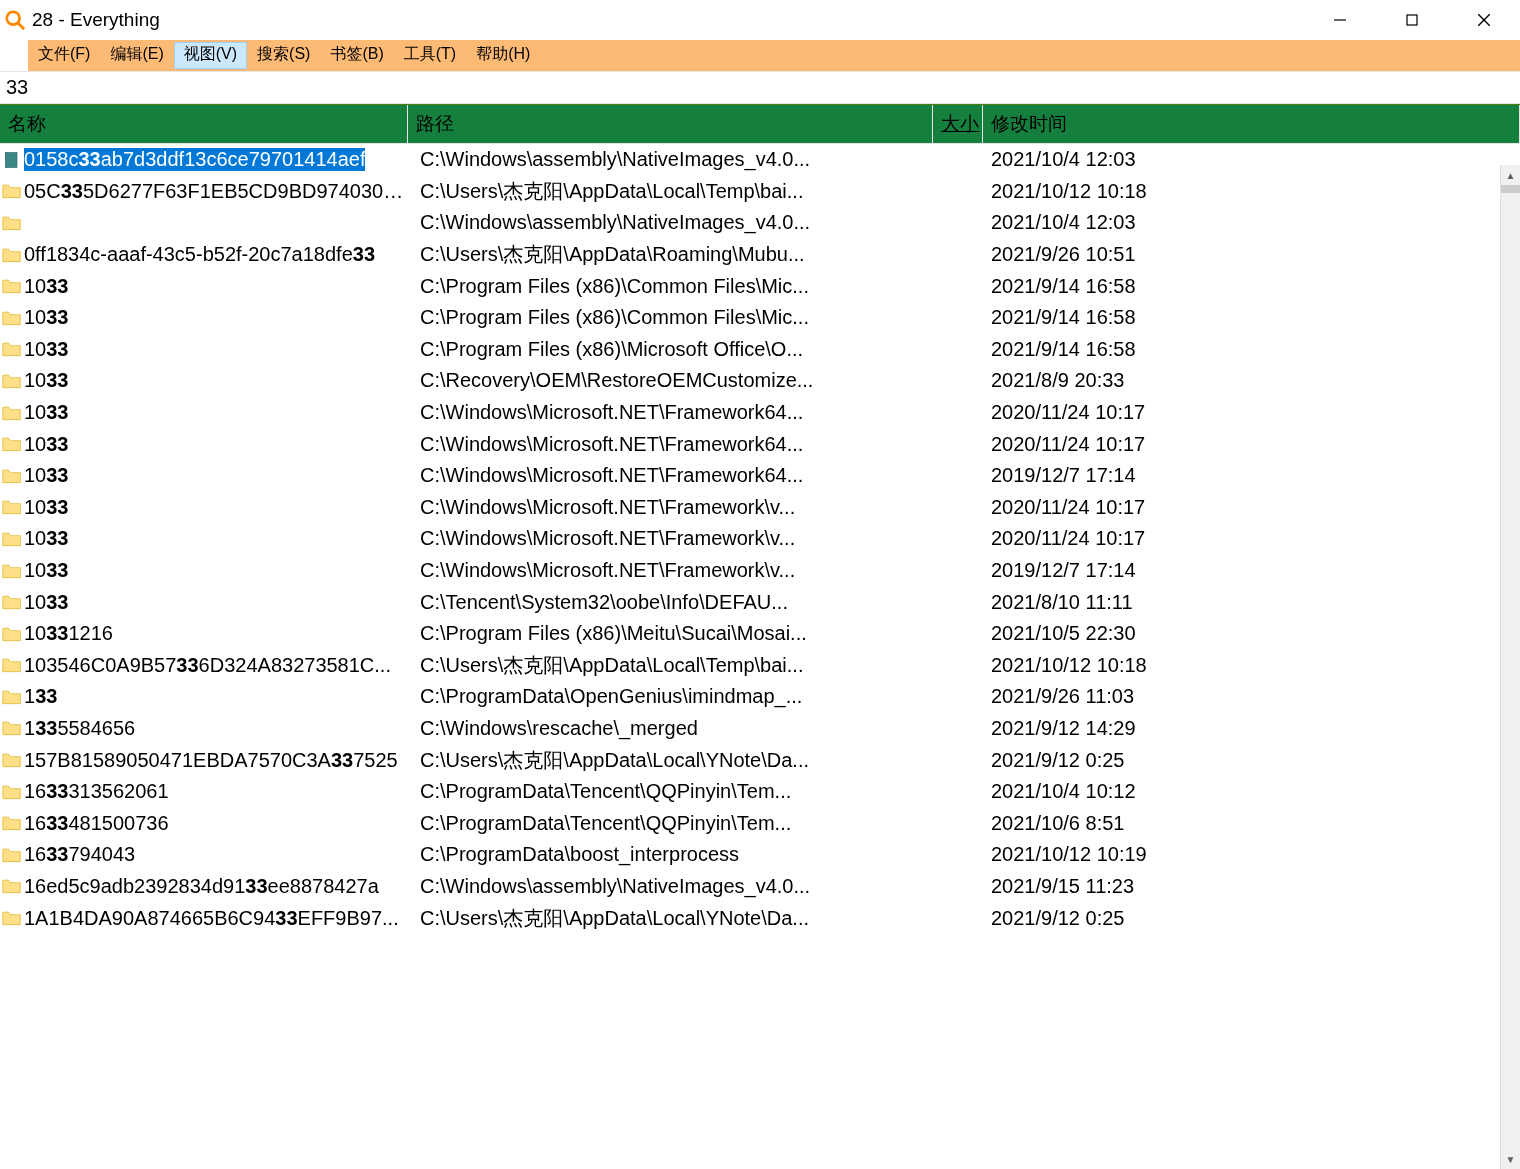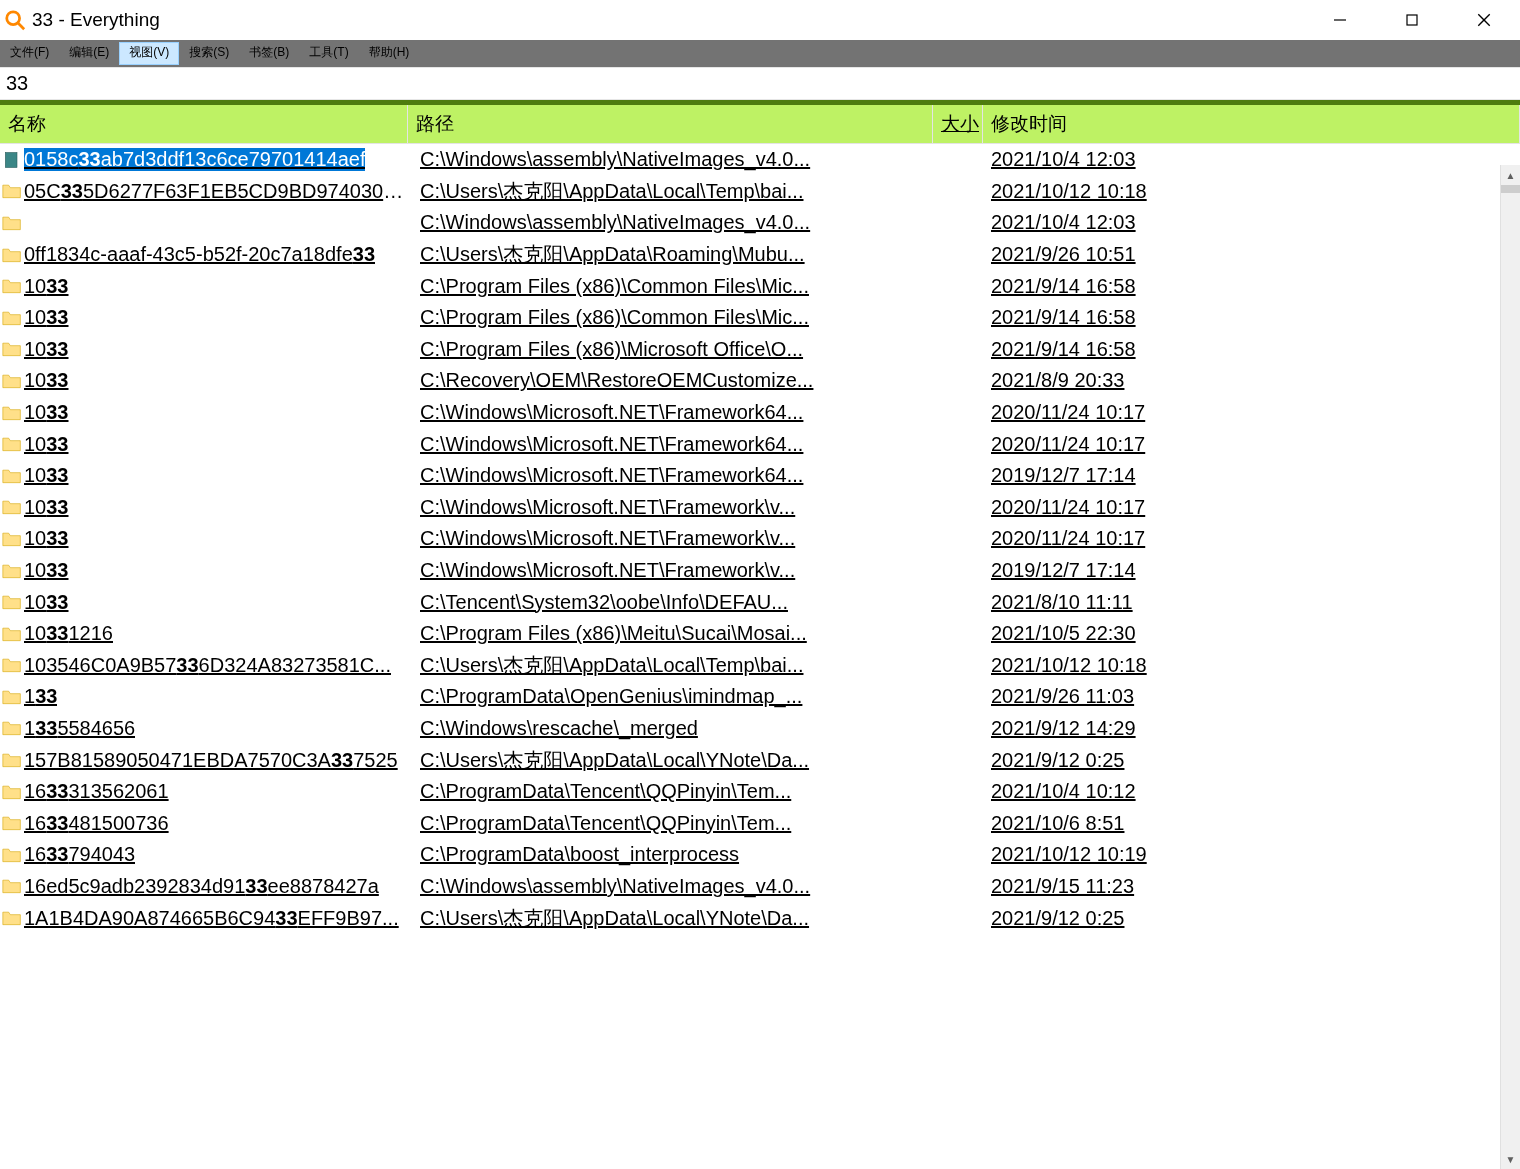--- a/index.html
+++ b/index.html
@@ -36,23 +36,24 @@
       display: flex;
       align-items: center;
       justify-content: center;
       font-size: 16px;
       color: #000;
       cursor: default;
     }
     .win-btn svg { display: block; }
     .menubar {
       display: flex;
-      background: #737373;
+      background: #fdba74;
       padding: 2px 0;
-      font-size: 12px;
+      font-size: 16px;
+      margin-left: 28px;
     }
     .menu-item {
       padding: 2px 10px 4px 10px;
       color: #000;
     }
     .menu-item.highlighted {
       background: #cce8ff;
       border: 1px solid #99d1ff;
       padding: 1px 9px 3px 9px;
     }
@@ -64,40 +65,39 @@
     .search-input {
       width: 100%;
       border: none;
       outline: none;
       font-size: 20px;
       padding: 2px 6px;
       font-family: inherit;
     }
     .header-row {
       display: flex;
-      border-top: 5px solid #4d7c0f;
-      background: #bef264;
+      border-top: 1px solid #4d7c0f;
+      background: #15803d;
     }
     .header-cell {
       border-right: 1px solid #e4e4e4;
       border-bottom: 1px solid #e4e4e4;
       padding: 6px 8px;
       font-size: 19px;
       color: #000;
       overflow: hidden;
       white-space: nowrap;
     }
     .col-name  { width: 408px; }
     .col-path  { width: 525px; }
     .col-size  { width: 50px; text-align: right; text-decoration: underline; }
     .col-mod   { flex: 1; }
     .results {
       overflow-y: auto;
       height: calc(100vh - 165px);
-      text-decoration: underline;
     }
     .row {
       display: flex;
       align-items: center;
       font-size: 20px;
       height: 31.6px;
       white-space: nowrap;
     }
     .cell-name {
       width: 408px;
@@ -165,21 +165,21 @@
     }
   </style>
 </head>
 <body>
 
 <div class="titlebar">
   <svg class="app-icon" viewBox="0 0 24 24">
     <circle cx="10" cy="10" r="7" fill="none" stroke="#ff8800" stroke-width="3"></circle>
     <line x1="15" y1="15" x2="22" y2="22" stroke="#ff8800" stroke-width="3"></line>
   </svg>
-  <div class="title-text">33 - Everything</div>
+  <div class="title-text">28 - Everything</div>
   <div class="win-controls">
     <div class="win-btn">
       <svg width="14" height="14" viewBox="0 0 14 14">
           <line x1="1" y1="7" x2="13" y2="7" stroke="#000" stroke-width="1.2"></line>
         </svg>
     </div>
     <div class="win-btn">
       <svg width="14" height="14" viewBox="0 0 14 14">
           <rect x="2" y="2" width="10" height="10" fill="none" stroke="#000" stroke-width="1.2"></rect>
         </svg>

